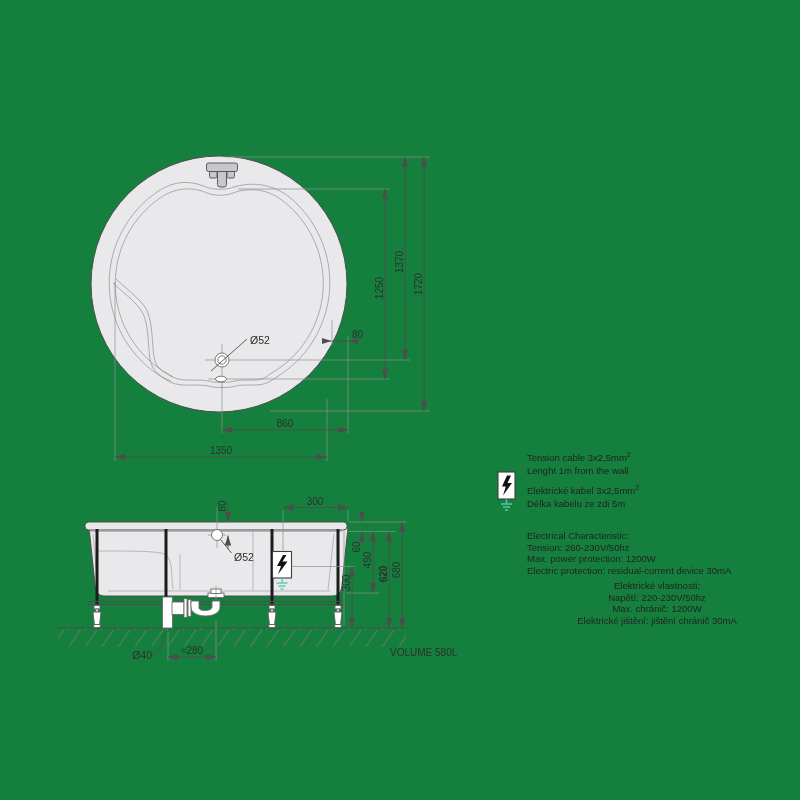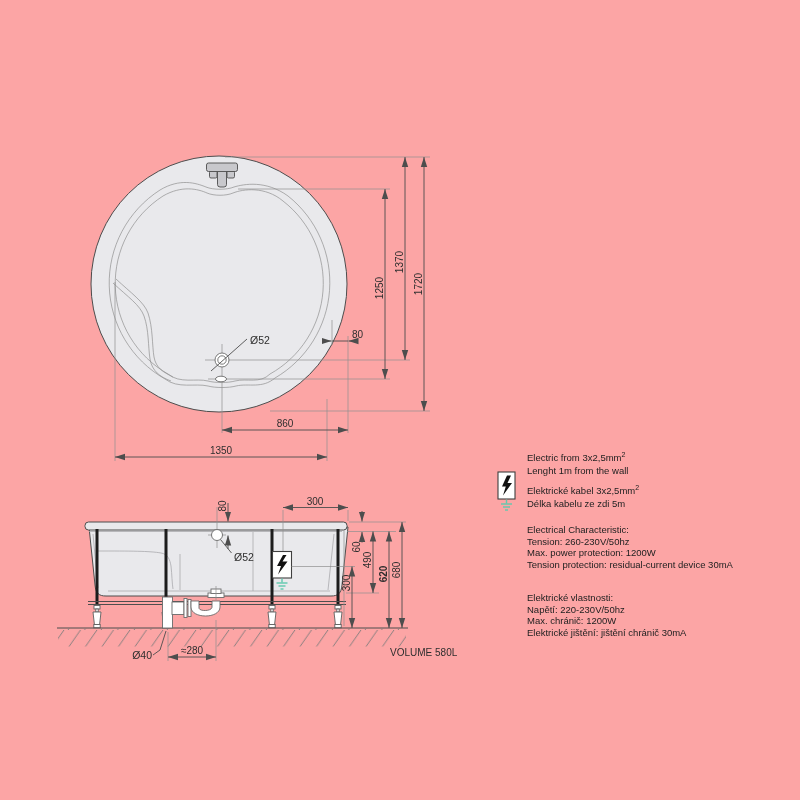--- a/index.html
+++ b/index.html
@@ -1,37 +1,37 @@
 <!DOCTYPE html>
 <html style="--line: #4d4d4d; --fill: #e9e9ec; --ground_green: #5fc9ae;"><head>
 <meta charset="utf-8">
 <style>
   html,body{margin:0;padding:0;background:#ffffff;}
-  #stage{position:relative;width:800px;height:800px;background:#fca5a5;overflow:hidden;
+  #stage{position:relative;width:800px;height:800px;background:#15803d;overflow:hidden;
          font-family:"Liberation Sans", sans-serif;}
   svg{position:absolute;left:0;top:0;}
   .ln   {stroke:var(--line);stroke-width:1;fill:none;}
   .thin {stroke:#8f8f8f;stroke-width:0.7;fill:none;}
   .faint{stroke:#a9a9ad;stroke-width:0.8;fill:none;}
   .fillg{fill:var(--fill);stroke:var(--line);stroke-width:1;}
   .white{fill:#ffffff;stroke:#6a6a6a;stroke-width:0.9;}
   .dim  {stroke:#4d4d4d;stroke-width:0.9;fill:none;}
   .leg  {fill:#1c1c1c;stroke:none;}
   .hw   {fill:#fff;stroke:#5f5f5f;stroke-width:0.9;}
   text.d {font:10px "Liberation Sans", sans-serif;fill:#2e2e2e;}
   text.b {font-weight:bold;}
   text.dl{font:10.5px "Liberation Sans", sans-serif;fill:#2e2e2e;}
   text.vol{font:10px "Liberation Sans", sans-serif;fill:#2e2e2e;}
   .ground{stroke:var(--ground_green);stroke-width:1.4;fill:none;}
   #legend{position:absolute;left:497px;top:449px;width:290px;color:#222;}
   #legend .txt{margin-left:30px;font-size:9.5px;line-height:12.5px;}
   #legend p{margin:0;}
   #legend .gap1{margin-top:5px;}
-  #legend .blk{margin-top:14px;line-height:11.5px;}
-  #legend .blk2{margin-top:22px;line-height:11.5px;}
+  #legend .blk{margin-top:20px;line-height:11.5px;}
+  #legend .blk2{margin-top:4px;line-height:11.5px;text-align:center;}
   #legend sup{font-size:7px;}
   #legend .sym{position:absolute;left:0;top:22px;}
 </style>
 </head>
 <body>
 
 <div id="stage">
 
 <svg width="800" height="800" viewBox="0 0 800 800">
   <defs>
@@ -261,29 +261,29 @@
     <rect x="1" y="1" width="17" height="27" fill="#fff" stroke="#3f3f3f" stroke-width="1.1"></rect>
     <polygon points="10,4.5 5,15.5 8.8,15.5 6,24.5 15,12 10.5,12 14,4.5" fill="#111"></polygon>
     <g class="ground">
       <line x1="9.5" y1="28.5" x2="9.5" y2="32.5"></line>
       <line x1="4" y1="33" x2="15" y2="33"></line>
       <line x1="6" y1="36" x2="13" y2="36"></line>
       <line x1="8" y1="39" x2="11" y2="39"></line>
     </g>
   </svg>
   <div class="txt">
-    <p><span>Electric from 3x2,5mm</span><sup>2</sup><br>
+    <p><span>Tension cable 3x2,5mm</span><sup>2</sup><br>
        <span>Lenght 1m from the wall</span></p>
     <p class="gap1"><span>Elektrické kabel 3x2,5mm</span><sup>2</sup><br>
        <span>Délka kabelu ze zdi 5m</span></p>
     <p class="blk">
       <span>Electrical Characteristic:</span><br>
       <span>Tension: 260-230V/50hz</span><br>
       <span>Max. power protection: 1200W</span><br>
-      <span>Tension protection: residual-current device 30mA</span>
+      <span>Electric protection: residual-current device 30mA</span>
     </p>
     <p class="blk2">
       <span>Elektrické vlastnosti:</span><br>
       <span>Napětí: 220-230V/50hz</span><br>
       <span>Max. chránič: 1200W</span><br>
       <span>Elektrické jištění: jištění chránič 30mA</span>
     </p>
   </div>
 </div>
 

